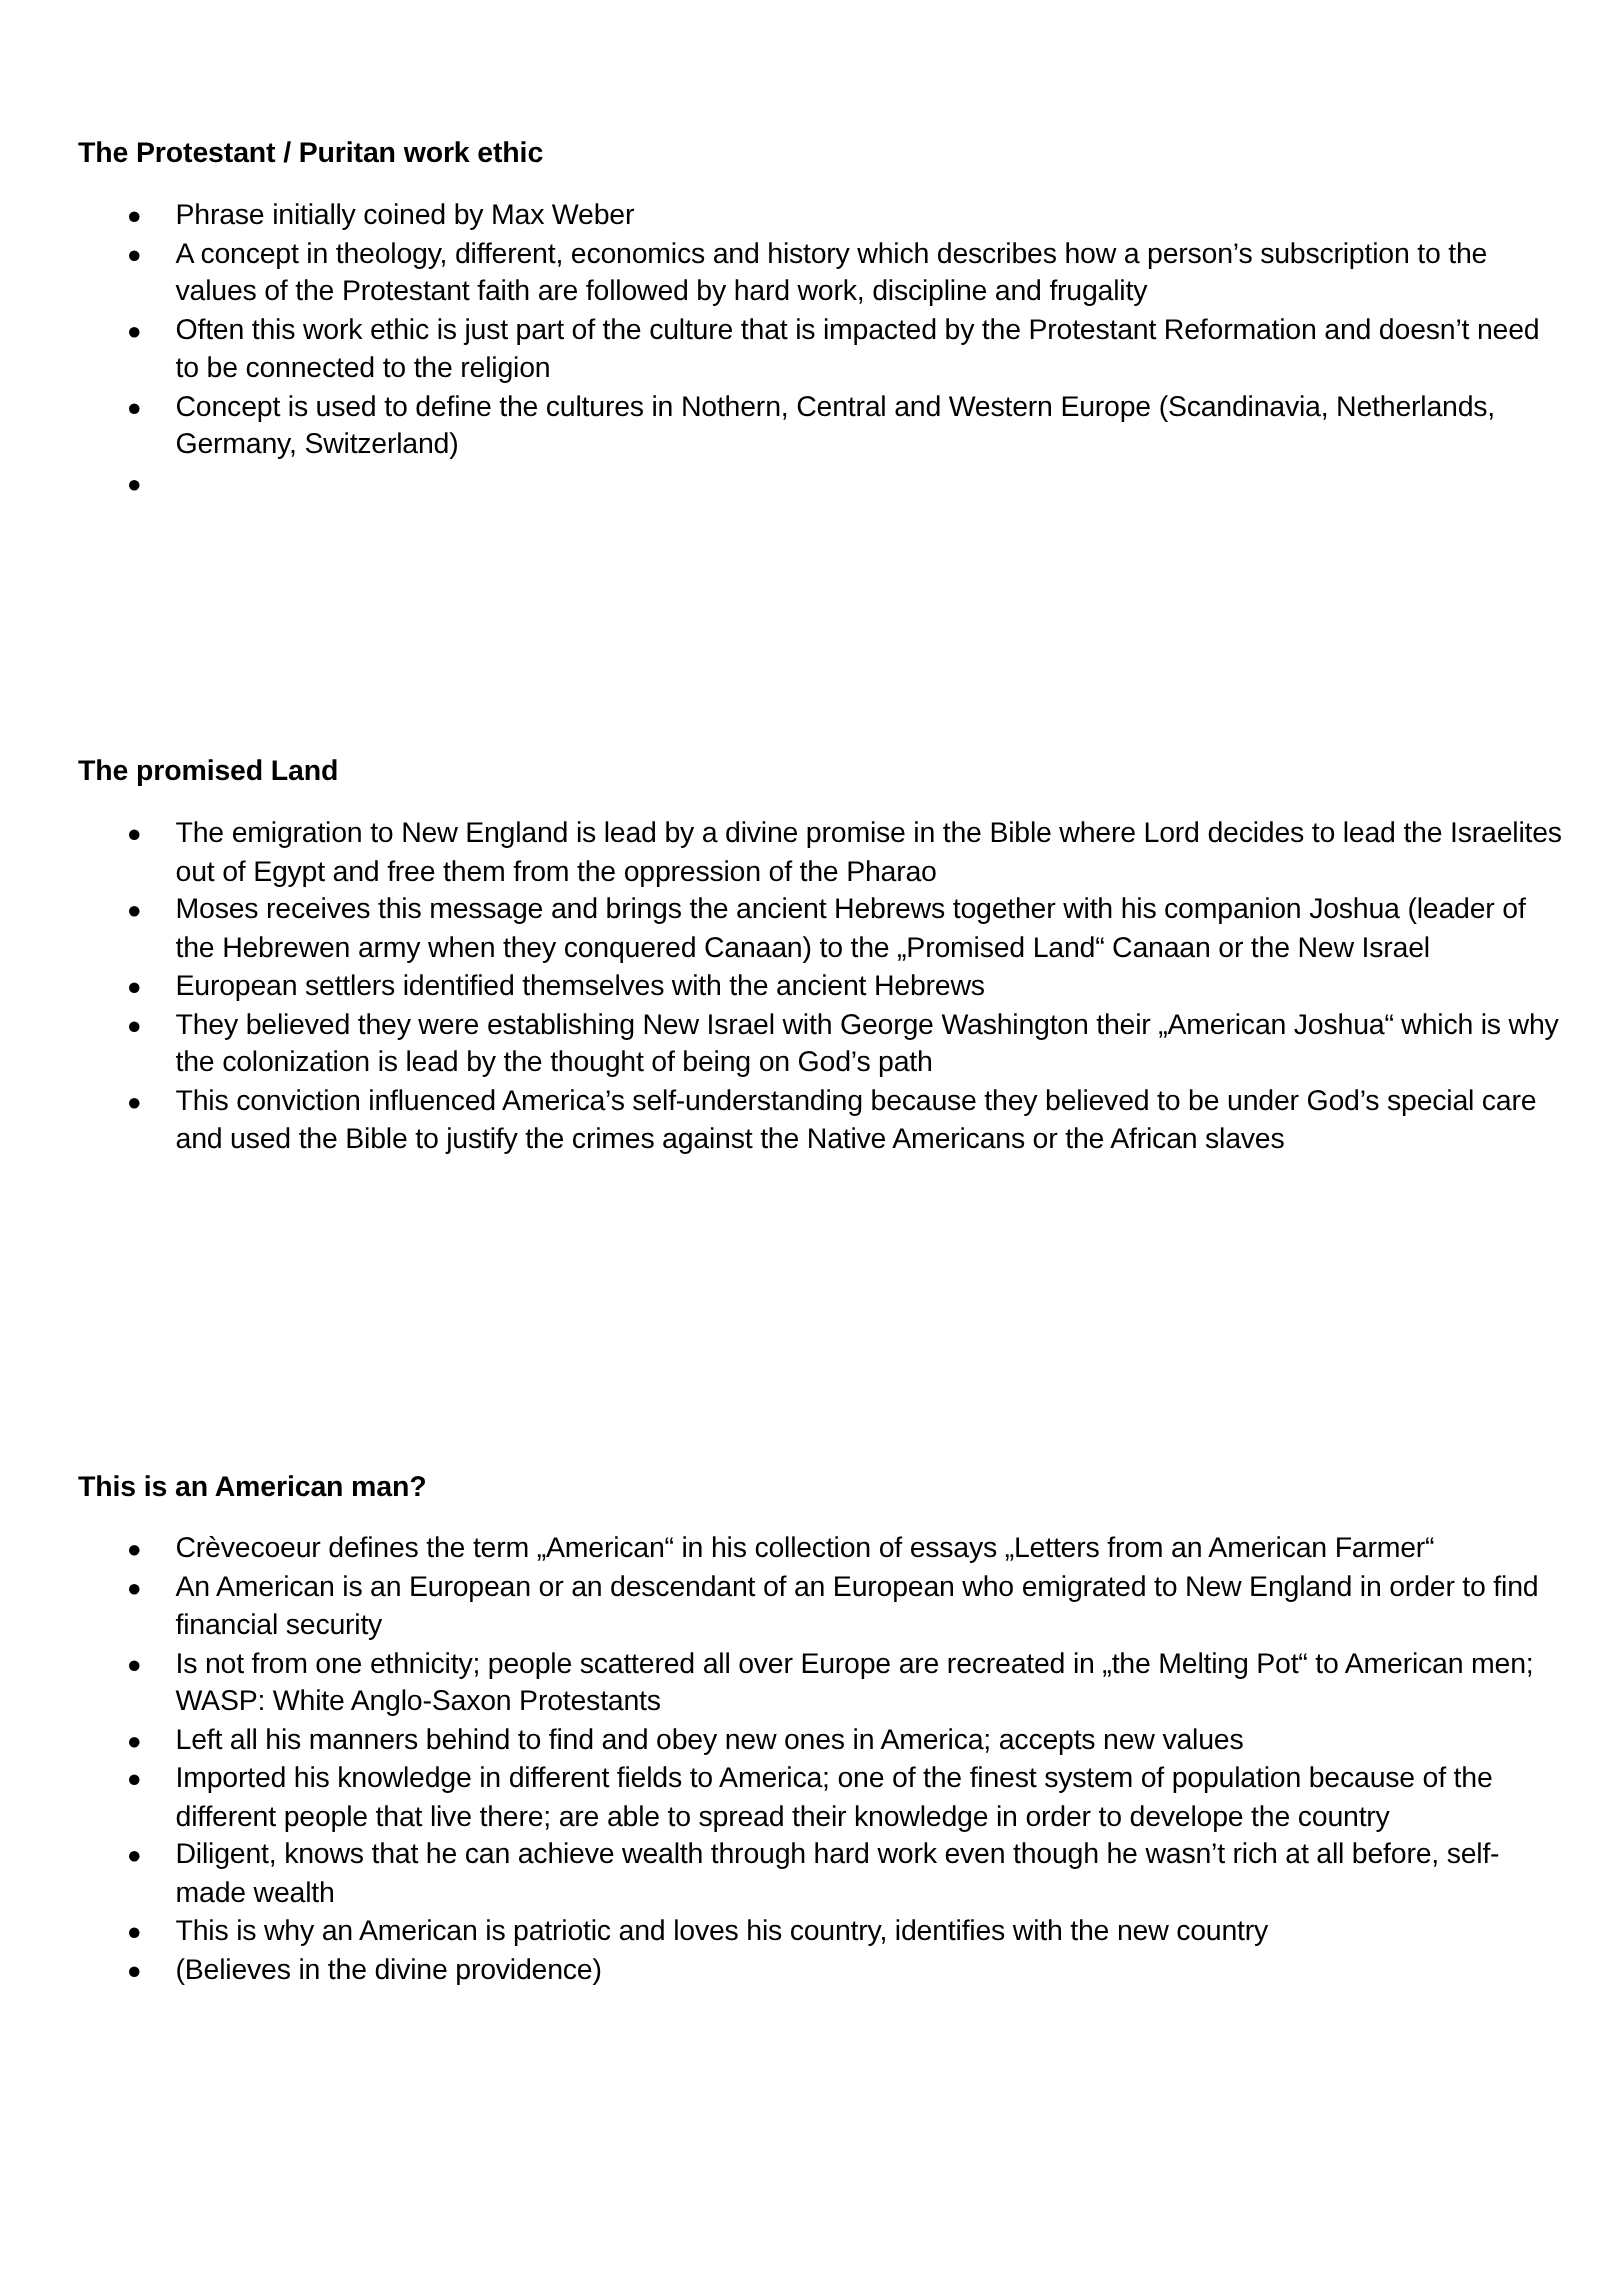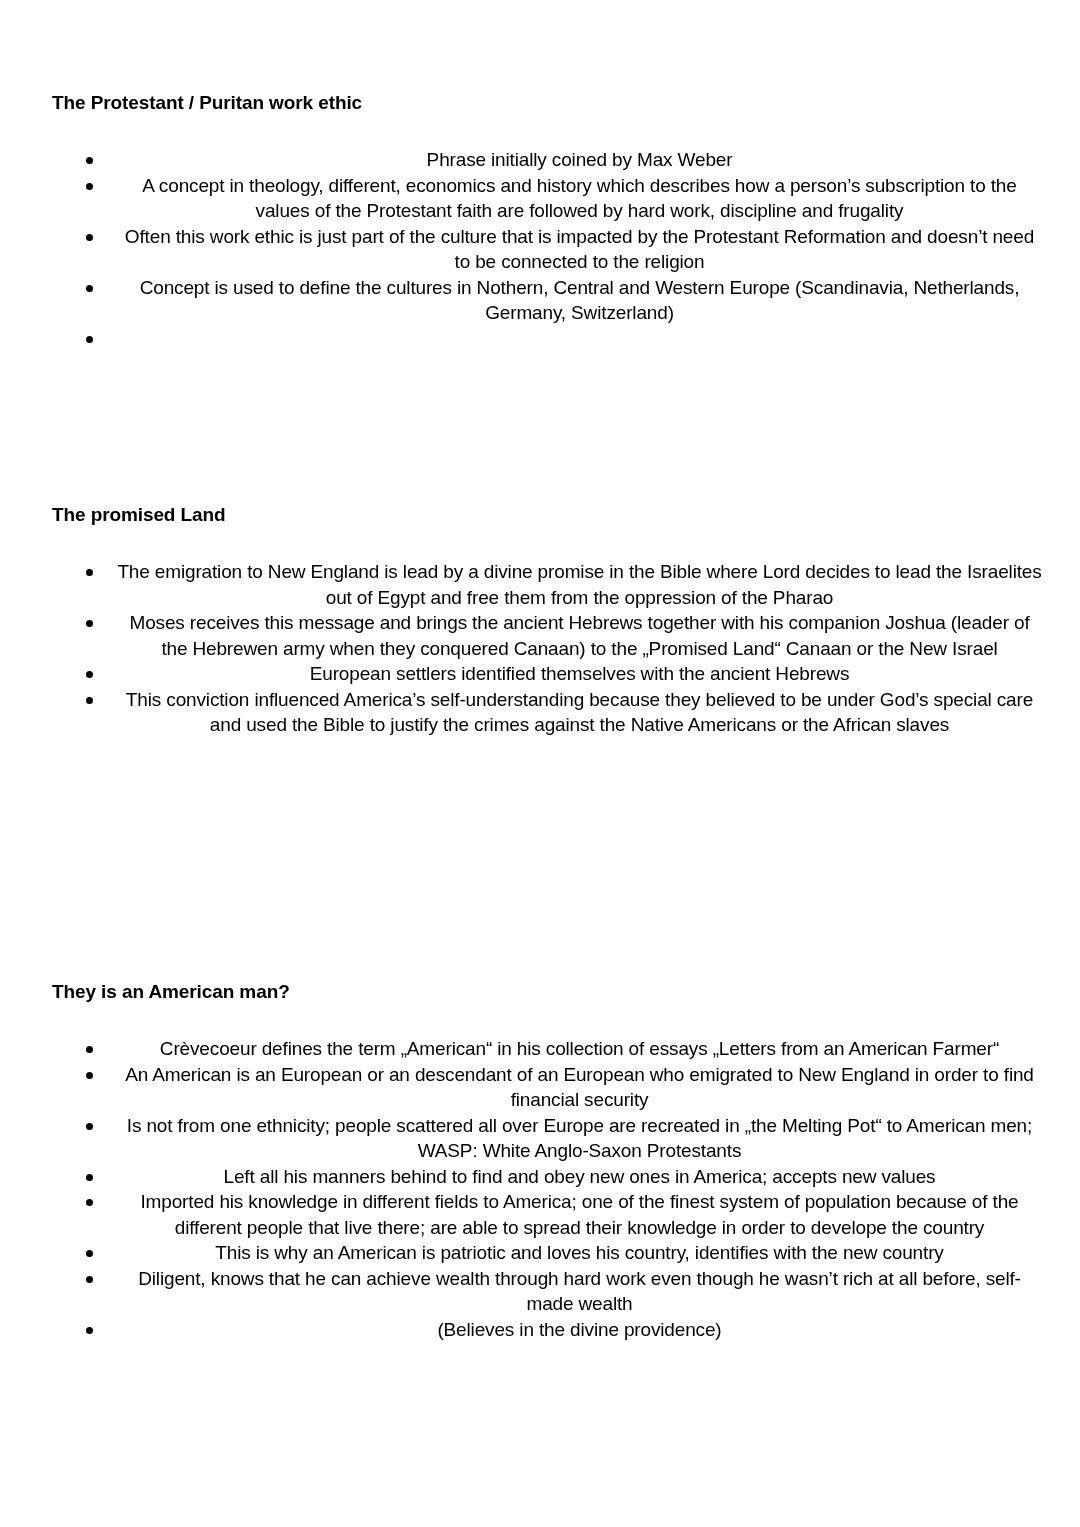--- a/index.html
+++ b/index.html
@@ -15,23 +15,22 @@
   .section { position: absolute; left: 52px; width: 990px; }
   .heading {
     font-weight: bold;
     font-size: 19px;
     line-height: 25px;
     margin: 0;
     letter-spacing: -0.1px;
   }
   ul.bullets {
     list-style: none;
-    margin: 32px 0 0 0;
+    margin: 16px 0 0 0;
     padding: 0;
-    text-align: center;
   }
   ul.bullets li {
     position: relative;
     padding-left: 65px;
     font-size: 19px;
     line-height: 25.5px;
     letter-spacing: -0.15px;
   }
   ul.bullets li .dot {
     position: absolute;
@@ -61,31 +60,32 @@
       <li><span class="dot"></span></li>
     </ul>
   </div>
 
   <div class="section" id="s2">
     <h2 class="heading">The promised Land</h2>
     <ul class="bullets">
       <li><span class="dot"></span><span>The emigration to New England is lead by a divine promise in the Bible where Lord decides to lead the Israelites out of Egypt and free them from the oppression of the Pharao</span></li>
       <li><span class="dot"></span><span>Moses receives this message and brings the ancient Hebrews together with his companion Joshua (leader of the Hebrewen army when they conquered Canaan) to the „Promised Land“ Canaan or the New Israel</span></li>
       <li><span class="dot"></span><span>European settlers identified themselves with the ancient Hebrews</span></li>
+      <li><span class="dot"></span><span>They believed they were establishing New Israel with George Washington their „American Joshua“ which is why the colonization is lead by the thought of being on God’s path</span></li>
       <li><span class="dot"></span><span>This conviction influenced America’s self-understanding because they believed to be under God’s special care and used the Bible to justify the crimes against the Native Americans or the African slaves</span></li>
     </ul>
   </div>
 
   <div class="section" id="s3">
-    <h2 class="heading">They is an American man?</h2>
+    <h2 class="heading">This is an American man?</h2>
     <ul class="bullets">
       <li><span class="dot"></span><span>Crèvecoeur defines the term „American“ in his collection of essays „Letters from an American Farmer“</span></li>
       <li><span class="dot"></span><span>An American is an European or an descendant of an European who emigrated to New England in order to find financial security</span></li>
       <li><span class="dot"></span><span>Is not from one ethnicity; people scattered all over Europe are recreated in „the Melting Pot“ to American men; WASP: White Anglo-Saxon Protestants</span></li>
       <li><span class="dot"></span><span>Left all his manners behind to find and obey new ones in America; accepts new values</span></li>
       <li><span class="dot"></span><span>Imported his knowledge in different fields to America; one of the finest system of population because of the different people that live there; are able to spread their knowledge in order to develope the country</span></li>
+      <li><span class="dot"></span><span>Diligent, knows that he can achieve wealth through hard work even though he wasn’t rich at all before, self-made wealth</span></li>
       <li><span class="dot"></span><span>This is why an American is patriotic and loves his country, identifies with the new country</span></li>
-      <li><span class="dot"></span><span>Diligent, knows that he can achieve wealth through hard work even though he wasn’t rich at all before, self-made wealth</span></li>
       <li><span class="dot"></span><span>(Believes in the divine providence)</span></li>
     </ul>
   </div>
 
 </div>
 
 </body></html>

